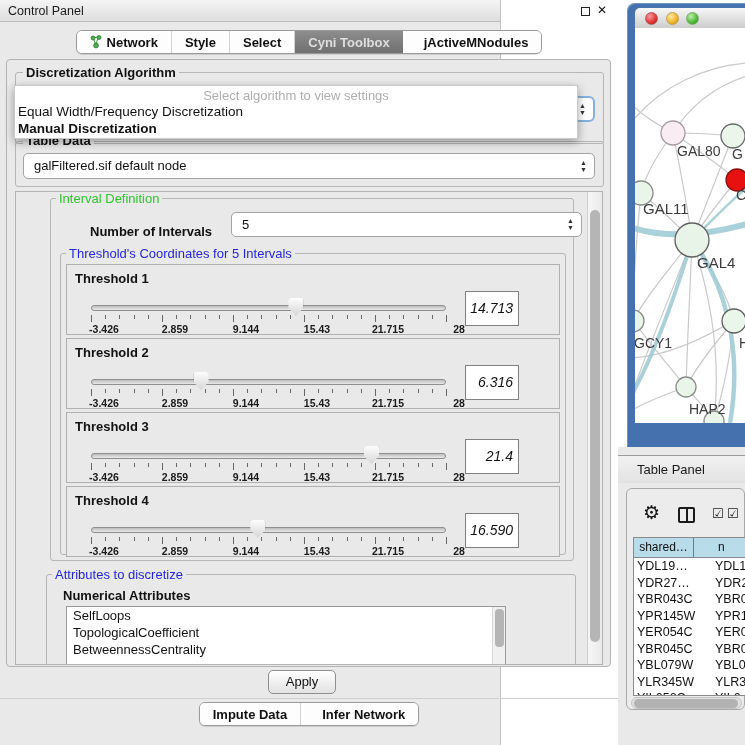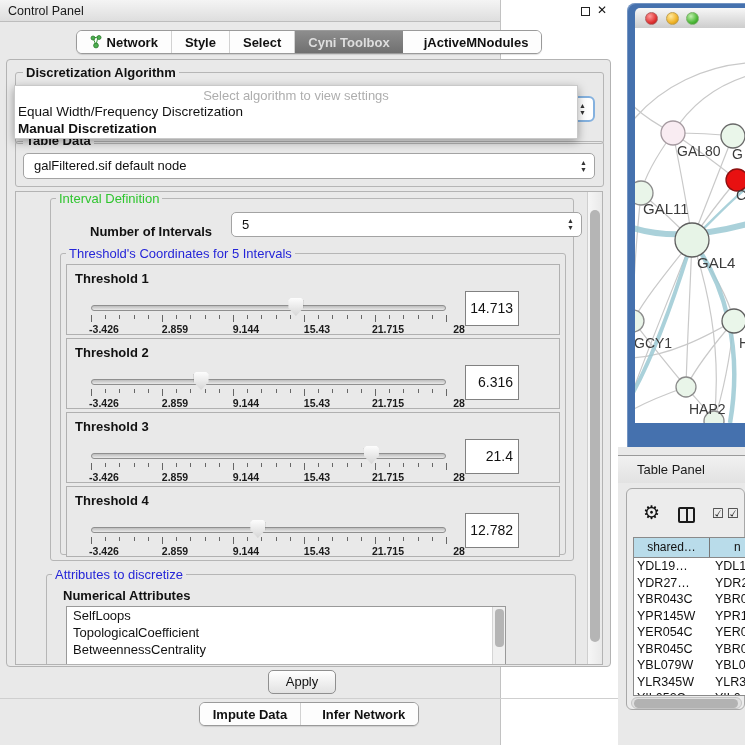--- a/index.html
+++ b/index.html
@@ -71,21 +71,21 @@
     background:linear-gradient(#fdfdfd,#d6d6d6);
     clip-path:polygon(0% 12%,15% 0%,85% 0%,100% 12%,100% 55%,50% 100%,0% 55%);
     filter:drop-shadow(0 0 1px #666); z-index:3; }
   .ticks { position:absolute; left:24px; top:50px; width:355px; height:8px; }
   .ticks i { position:absolute; top:0; width:1px; background:#666; }
   .ticklabels { position:absolute; left:37px; top:58px; width:355px; height:11px; }
   .ticklabels span { position:absolute; transform:translateX(-50%); font-size:10.5px;
     font-weight:700; color:#1a1a1a; white-space:nowrap; }
   .valuebox { position:absolute; left:398px; top:26px; width:54px; height:35px; background:#fff;
     border:1px solid #818181; font-size:14px; color:#111; text-align:right;
-    line-height:33px; padding-right:5px; }
+    line-height:33px; padding-right:5px;font-style:italic; }
 
   
   .listbox { position:absolute; left:50px; top:414px; width:440px; height:60px;
     background:#fff; border:1px solid #999; overflow:hidden; }
   .list-item { font-size:13px; color:#111; line-height:17px; padding-left:6px; white-space:nowrap; }
   .list-vscroll { position:absolute; right:0; top:0; width:13px; height:100%;
     background:#f0f0f0; border-left:1px solid #d5d5d5; }
   .list-vscroll .thumb { position:absolute; left:2px; top:2px; width:9px; height:38px;
     border-radius:4px; background:#b5b5b5; }
 
@@ -116,21 +116,21 @@
   .tp-subpanel { position:absolute; left:8px; top:41px; width:119px; height:222px;
     background:#ececec; border:1px solid #a8a8a8; border-radius:6px; }
   .gear-icon { position:absolute; left:16px; top:14px; font-size:19px; color:#111; line-height:19px; }
   .col-icon { position:absolute; left:51px; top:18px; width:17px; height:16px; border:2px solid #1a1a1a; border-radius:2px; }
   .col-icon i { position:absolute; left:6px; top:0; width:2px; height:100%; background:#1a1a1a; }
   .cb-icon { position:absolute; top:18px; font-size:13px; color:#222; line-height:13px; }
   .tp-table { position:absolute; left:6px; top:48px; width:113px; height:159px;
     background:#fff; border:1px solid #8a8a8a; overflow:hidden; }
   .tp-thead { display:flex; height:20px; border-bottom:1px solid #888; background:#b9dcea; }
   .th-cell { font-size:12px; color:#111; line-height:19px; overflow:hidden; white-space:nowrap; }
-  .th-cell.c1 { width:76px; text-align:center; border-right:1px solid #777; }
+  .th-cell.c1 { width:60px; text-align:center; border-right:1px solid #777; }
   .th-cell.c2 { flex:1; padding-left:24px; }
   .tp-row { display:flex; height:16.5px; }
   .td-cell { font-size:12.5px; color:#111; line-height:16.5px; white-space:nowrap; overflow:hidden; }
   .td-cell.c1 { width:76px; padding-left:3px; border-right:1px solid #fff; }
   .td-cell.c2 { flex:1; padding-left:5px; }
   .tp-hscroll { position:absolute; left:4px; top:208px; width:111px; height:12px;
     background:#e0e0e0; border:1px solid #c4c4c4; border-radius:6px; overflow:hidden; }
   .tp-hscroll .thumb { position:absolute; left:2px; top:1px; width:104px; height:9px;
     border-radius:5px; background:#b2b2b2; }
 </style>
@@ -378,21 +378,21 @@
                 <i style="left: 100%; height: 7px;"></i>
               </div>
             <div class="ticklabels">
                 <span style="left: 0%;">-3.426</span>
                 <span style="left: 20%;">2.859</span>
                 <span style="left: 40%;">9.144</span>
                 <span style="left: 60%;">15.43</span>
                 <span style="left: 80%;">21.715</span>
                 <span style="left: 100%;">28</span>
               </div>
-            <div class="valuebox">12.782</div>
+            <div class="valuebox">16.590</div>
           </div>
 
           <div class="groupbox" style="left:30px; top:382px; width:530px; height:120px;"></div>
           <span class="group-title blue" style="left:36px; top:375px;">Attributes to discretize</span>
           <span class="group-title" style="left:44px; top:396px; background:transparent;">Numerical Attributes</span>
           <div class="listbox">
             <div id="attr-items">
                 <div class="list-item">SelfLoops</div>
                 <div class="list-item">TopologicalCoefficient</div>
                 <div class="list-item">BetweennessCentrality</div>

